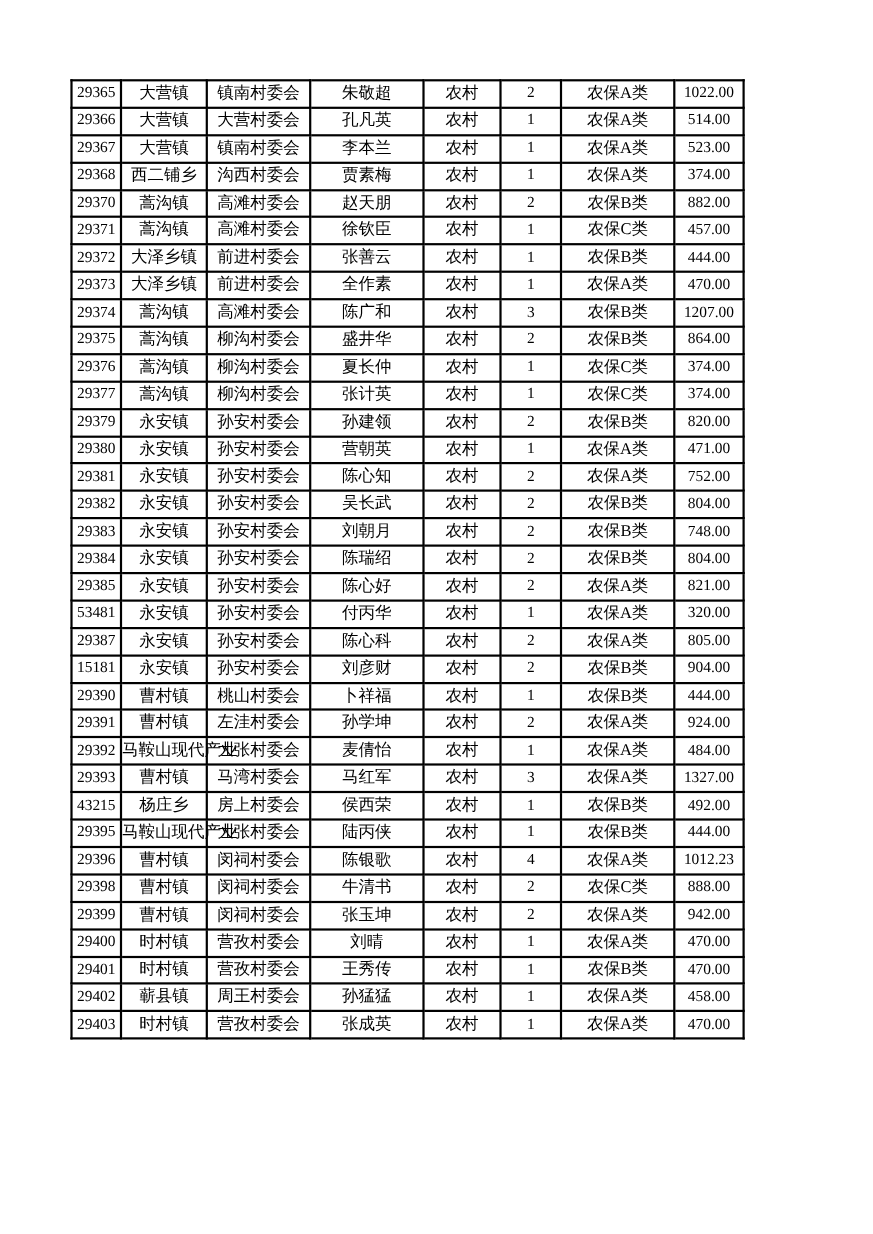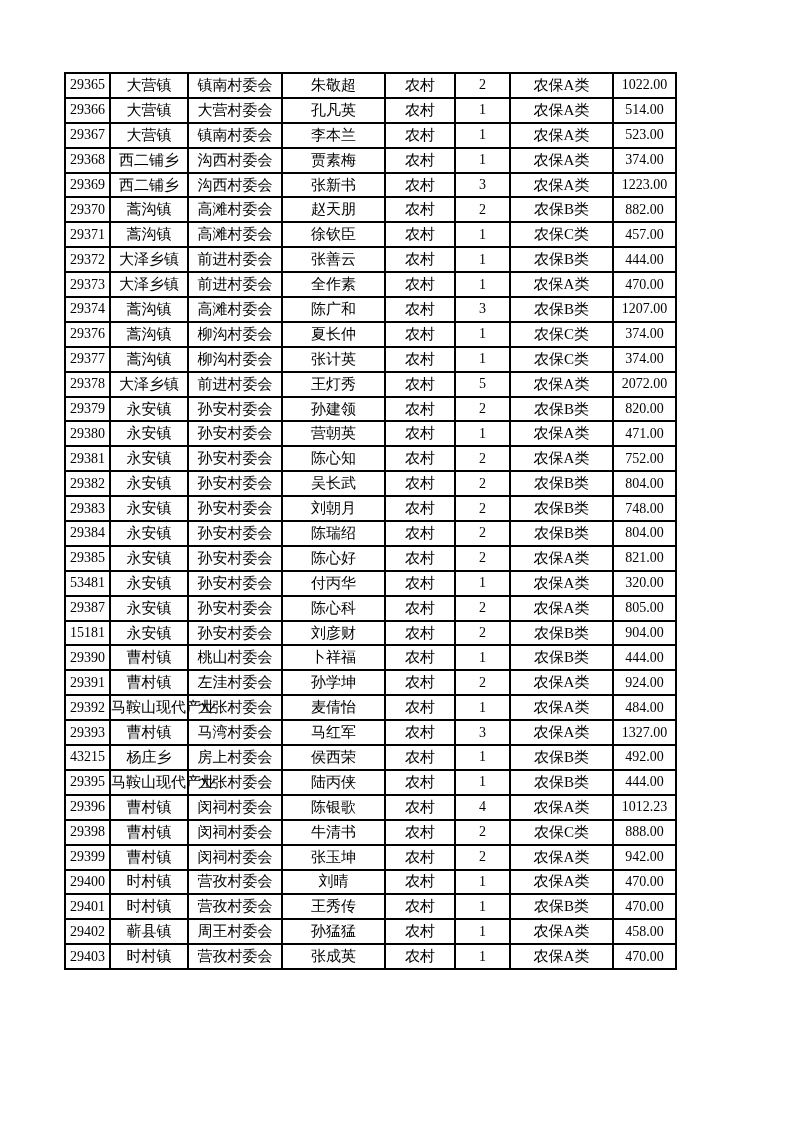--- a/index.html
+++ b/index.html
@@ -100,30 +100,20 @@
           <td class="num">29368</td>
           <td>西二铺乡</td>
           <td>沟西村委会</td>
           <td>贾素梅</td>
           <td>农村</td>
           <td class="num">1</td>
           <td>农保A类</td>
           <td class="num">374.00</td>
         </tr>
         <tr>
-          <td class="num">29369</td>
-          <td>西二铺乡</td>
-          <td>沟西村委会</td>
-          <td>张新书</td>
-          <td>农村</td>
-          <td class="num">3</td>
-          <td>农保A类</td>
-          <td class="num">1223.00</td>
-        </tr>
-        <tr>
           <td class="num">29370</td>
           <td>蒿沟镇</td>
           <td>高滩村委会</td>
           <td>赵天朋</td>
           <td>农村</td>
           <td class="num">2</td>
           <td>农保B类</td>
           <td class="num">882.00</td>
         </tr>
         <tr>
@@ -160,48 +150,48 @@
           <td class="num">29374</td>
           <td>蒿沟镇</td>
           <td>高滩村委会</td>
           <td>陈广和</td>
           <td>农村</td>
           <td class="num">3</td>
           <td>农保B类</td>
           <td class="num">1207.00</td>
         </tr>
         <tr>
+          <td class="num">29375</td>
+          <td>蒿沟镇</td>
+          <td>柳沟村委会</td>
+          <td>盛井华</td>
+          <td>农村</td>
+          <td class="num">2</td>
+          <td>农保B类</td>
+          <td class="num">864.00</td>
+        </tr>
+        <tr>
           <td class="num">29376</td>
           <td>蒿沟镇</td>
           <td>柳沟村委会</td>
           <td>夏长仲</td>
           <td>农村</td>
           <td class="num">1</td>
           <td>农保C类</td>
           <td class="num">374.00</td>
         </tr>
         <tr>
           <td class="num">29377</td>
           <td>蒿沟镇</td>
           <td>柳沟村委会</td>
           <td>张计英</td>
           <td>农村</td>
           <td class="num">1</td>
           <td>农保C类</td>
           <td class="num">374.00</td>
-        </tr>
-        <tr>
-          <td class="num">29378</td>
-          <td>大泽乡镇</td>
-          <td>前进村委会</td>
-          <td>王灯秀</td>
-          <td>农村</td>
-          <td class="num">5</td>
-          <td>农保A类</td>
-          <td class="num">2072.00</td>
         </tr>
         <tr>
           <td class="num">29379</td>
           <td>永安镇</td>
           <td>孙安村委会</td>
           <td>孙建领</td>
           <td>农村</td>
           <td class="num">2</td>
           <td>农保B类</td>
           <td class="num">820.00</td>

